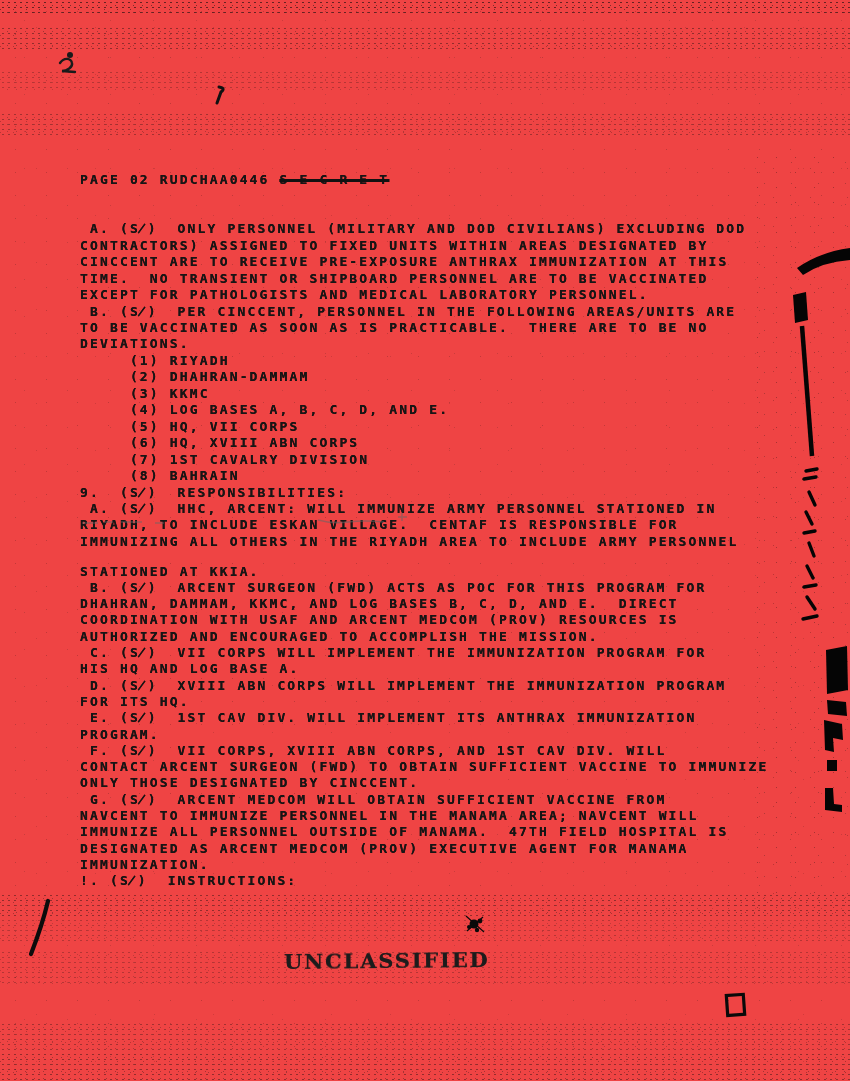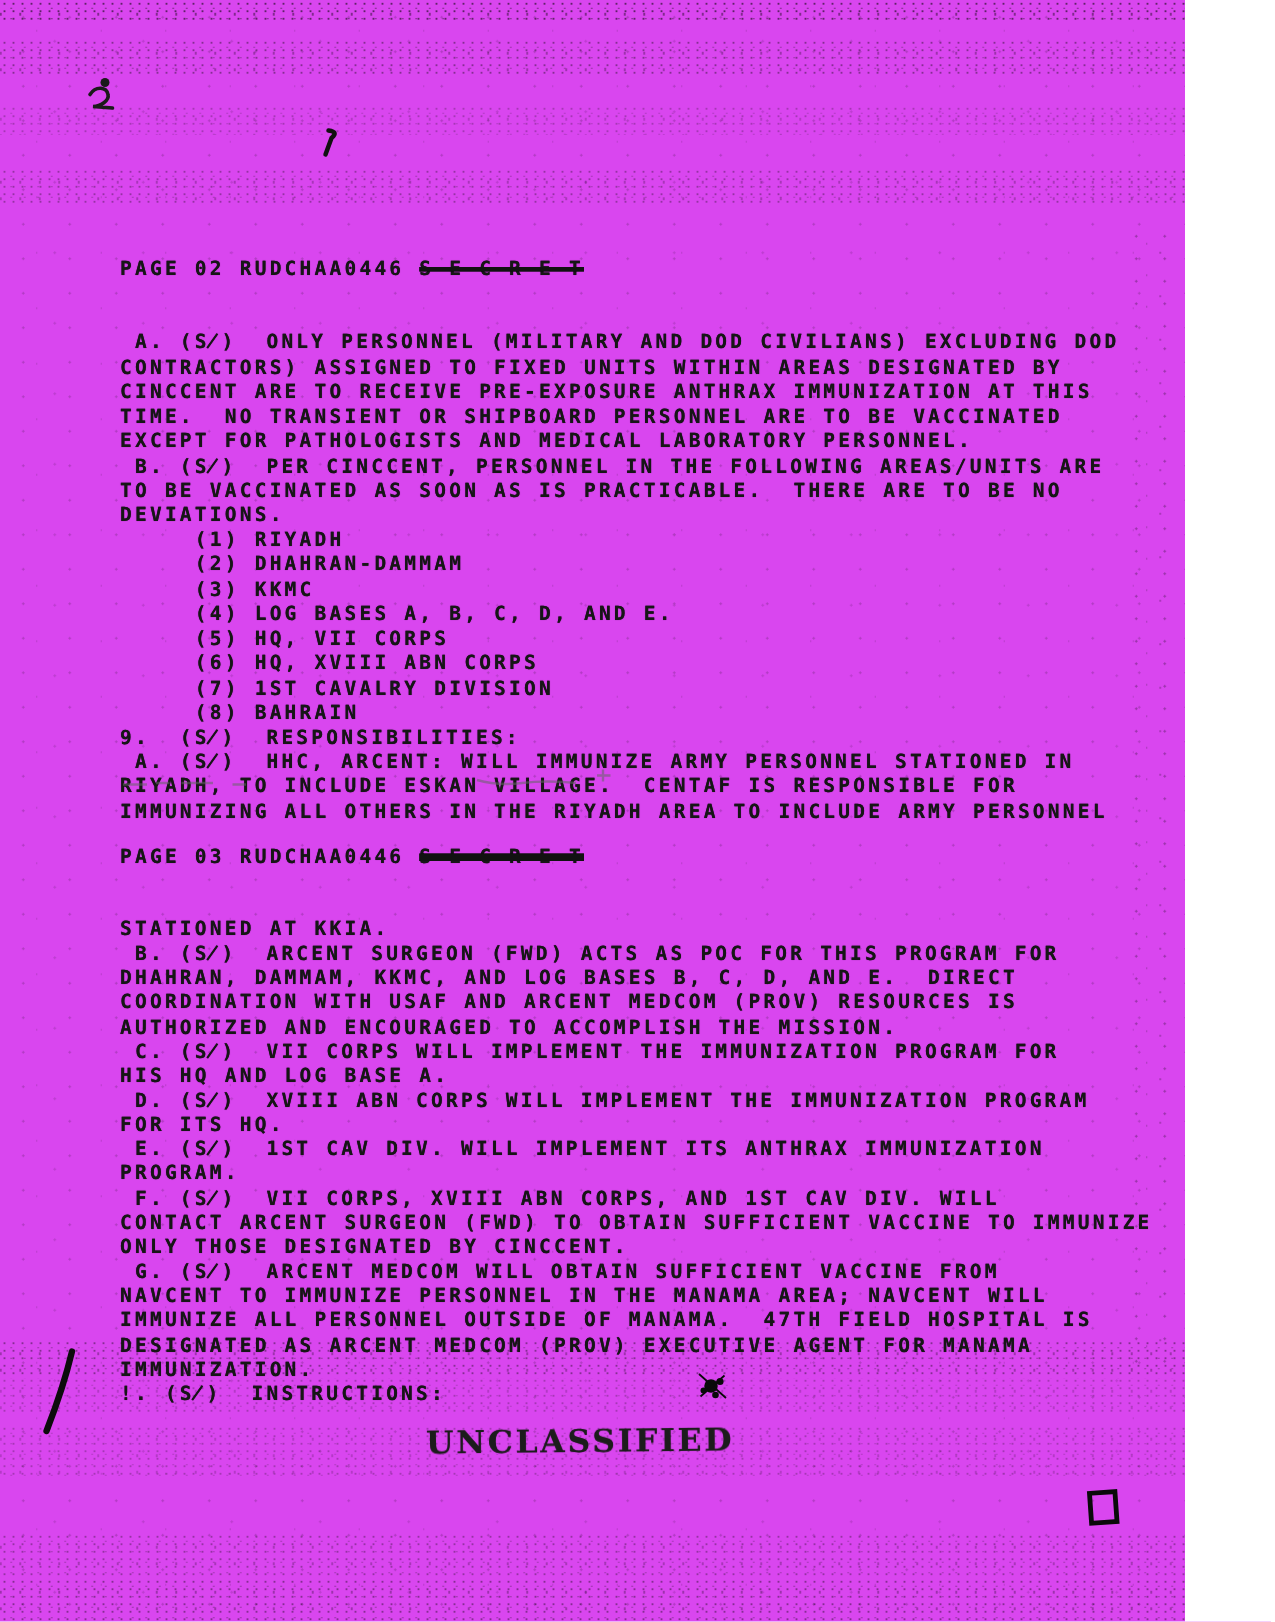--- a/index.html
+++ b/index.html
@@ -1,16 +1,16 @@
 <!DOCTYPE html>
 <html><head>
 <meta charset="utf-8">
 <style>
   html,body{margin:0;padding:0;background:#ffffff;}
-  .page{position:relative;width:790px;height:1081px;background:#d946ef;overflow:hidden;
+  .page{position:relative;width:850px;height:1081px;background:#ef4444;overflow:hidden;
         font-family:"DejaVu Sans Mono",monospace;}
   
   .noise{position:absolute;pointer-events:none;
     background-image:
       radial-gradient(circle, rgba(10,10,10,.95) 0.65px, transparent 0.8px),
       radial-gradient(circle, rgba(20,20,20,.8) 0.55px, transparent 0.7px),
       radial-gradient(circle, rgba(0,0,0,.65) 0.75px, transparent 0.9px);
     background-size:6px 5px, 9px 7px, 13px 11px;
     background-position:0 0, 3px 2px, 7px 4px;}
   .n-dense{opacity:.62;}
@@ -46,21 +46,20 @@
   <div class="noise n-light" style="left:0;top:950px;width:850px;height:36px;"></div>
   <div class="noise n-light" style="left:0;top:1022px;width:850px;height:30px;opacity:.34;"></div>
   <div class="noise n-med" style="left:0;top:1052px;width:850px;height:29px;"></div>
 
   <div class="block" style="top:139px;">
     <div class="doc-line"><span>PAGE 02 RUDCHAA0446 </span><span class="struck">S E C R E T</span></div>
     <div class="lines"><div class="doc-line"> A. (S̸)  ONLY PERSONNEL (MILITARY AND DOD CIVILIANS) EXCLUDING DOD</div><div class="doc-line">CONTRACTORS) ASSIGNED TO FIXED UNITS WITHIN AREAS DESIGNATED BY</div><div class="doc-line">CINCCENT ARE TO RECEIVE PRE-EXPOSURE ANTHRAX IMMUNIZATION AT THIS</div><div class="doc-line">TIME.  NO TRANSIENT OR SHIPBOARD PERSONNEL ARE TO BE VACCINATED</div><div class="doc-line">EXCEPT FOR PATHOLOGISTS AND MEDICAL LABORATORY PERSONNEL.</div><div class="doc-line"> B. (S̸)  PER CINCCENT, PERSONNEL IN THE FOLLOWING AREAS/UNITS ARE</div><div class="doc-line">TO BE VACCINATED AS SOON AS IS PRACTICABLE.  THERE ARE TO BE NO</div><div class="doc-line">DEVIATIONS.</div><div class="doc-line">     (1) RIYADH</div><div class="doc-line">     (2) DHAHRAN-DAMMAM</div><div class="doc-line">     (3) KKMC</div><div class="doc-line">     (4) LOG BASES A, B, C, D, AND E.</div><div class="doc-line">     (5) HQ, VII CORPS</div><div class="doc-line">     (6) HQ, XVIII ABN CORPS</div><div class="doc-line">     (7) 1ST CAVALRY DIVISION</div><div class="doc-line">     (8) BAHRAIN</div><div class="doc-line">9.  (S̸)  RESPONSIBILITIES:</div><div class="doc-line"> A. (S̸)  HHC, ARCENT: WILL IMMUNIZE ARMY PERSONNEL STATIONED IN</div><div class="doc-line">RIYADH, TO INCLUDE ESKAN VILLAGE.  CENTAF IS RESPONSIBLE FOR</div><div class="doc-line">IMMUNIZING ALL OTHERS IN THE RIYADH AREA TO INCLUDE ARMY PERSONNEL</div></div>
   </div>
 
   <div class="block p23" style="top:531px;">
-    <div class="doc-line"><span>PAGE 03 RUDCHAA0446 </span><span class="struck struck-heavy">S E C R E T</span></div>
     <div class="lines"><div class="doc-line">STATIONED AT KKIA.</div><div class="doc-line"> B. (S̸)  ARCENT SURGEON (FWD) ACTS AS POC FOR THIS PROGRAM FOR</div><div class="doc-line">DHAHRAN, DAMMAM, KKMC, AND LOG BASES B, C, D, AND E.  DIRECT</div><div class="doc-line">COORDINATION WITH USAF AND ARCENT MEDCOM (PROV) RESOURCES IS</div><div class="doc-line">AUTHORIZED AND ENCOURAGED TO ACCOMPLISH THE MISSION.</div><div class="doc-line"> C. (S̸)  VII CORPS WILL IMPLEMENT THE IMMUNIZATION PROGRAM FOR</div><div class="doc-line">HIS HQ AND LOG BASE A.</div><div class="doc-line"> D. (S̸)  XVIII ABN CORPS WILL IMPLEMENT THE IMMUNIZATION PROGRAM</div><div class="doc-line">FOR ITS HQ.</div><div class="doc-line"> E. (S̸)  1ST CAV DIV. WILL IMPLEMENT ITS ANTHRAX IMMUNIZATION</div><div class="doc-line">PROGRAM.</div><div class="doc-line"> F. (S̸)  VII CORPS, XVIII ABN CORPS, AND 1ST CAV DIV. WILL</div><div class="doc-line">CONTACT ARCENT SURGEON (FWD) TO OBTAIN SUFFICIENT VACCINE TO IMMUNIZE</div><div class="doc-line">ONLY THOSE DESIGNATED BY CINCCENT.</div><div class="doc-line"> G. (S̸)  ARCENT MEDCOM WILL OBTAIN SUFFICIENT VACCINE FROM</div><div class="doc-line">NAVCENT TO IMMUNIZE PERSONNEL IN THE MANAMA AREA; NAVCENT WILL</div><div class="doc-line">IMMUNIZE ALL PERSONNEL OUTSIDE OF MANAMA.  47TH FIELD HOSPITAL IS</div><div class="doc-line">DESIGNATED AS ARCENT MEDCOM (PROV) EXECUTIVE AGENT FOR MANAMA</div><div class="doc-line">IMMUNIZATION.</div><div class="doc-line">!. (S̸)  INSTRUCTIONS:</div></div>
   </div>
 
   <div class="stamp">UNCLASSIFIED</div>
 
   <svg class="marks" width="850" height="1081" viewBox="0 0 850 1081">
 
     <circle cx="70" cy="55" r="3" fill="#1a1a1a"></circle>
     <path d="M60,63 c4,-6 11,-5 12,0 c1,4 -5,8 -10,8 l13,1" fill="none" stroke="#1a1a1a" stroke-width="2.4" stroke-linecap="round"></path>
 

